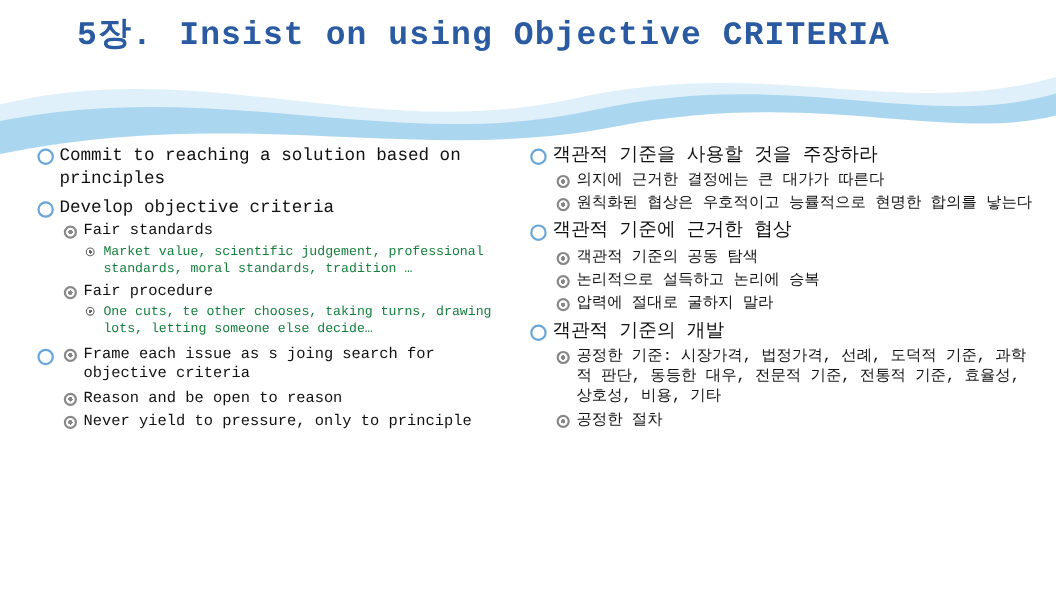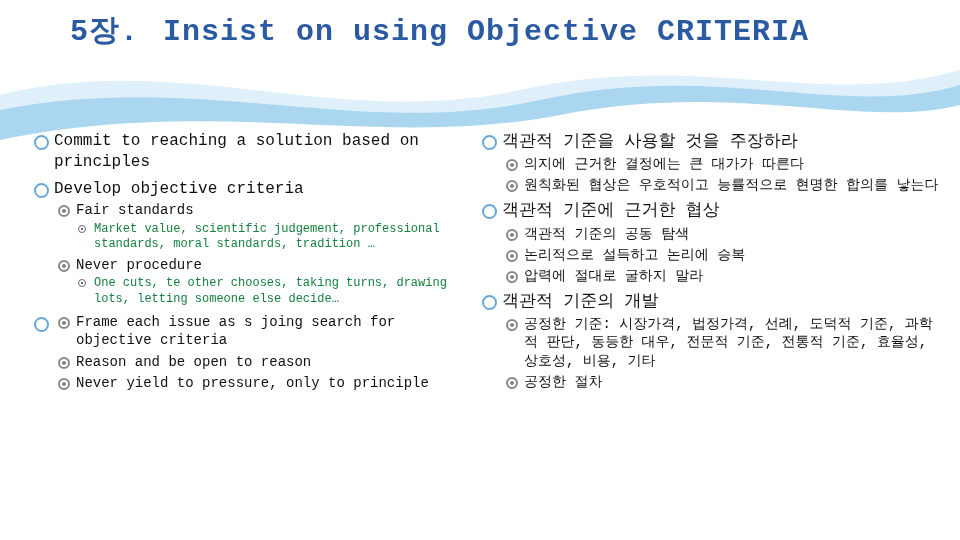--- a/index.html
+++ b/index.html
@@ -138,21 +138,21 @@
         <ul class="lvl2">
           <li>
             <span class="txt">Fair standards</span>
             <ul class="lvl3">
               <li>
                 <span class="txt">Market value, scientific judgement, professional standards, moral standards, tradition …</span>
               </li>
             </ul>
           </li>
           <li>
-            <span class="txt">Never procedure</span>
+            <span class="txt">Fair procedure</span>
             <ul class="lvl3">
               <li>
                 <span class="txt">One cuts, te other chooses, taking turns, drawing lots, letting someone else decide…</span>
               </li>
             </ul>
           </li>
         </ul>
       </li>
       <li>
         <ul class="lvl2">

